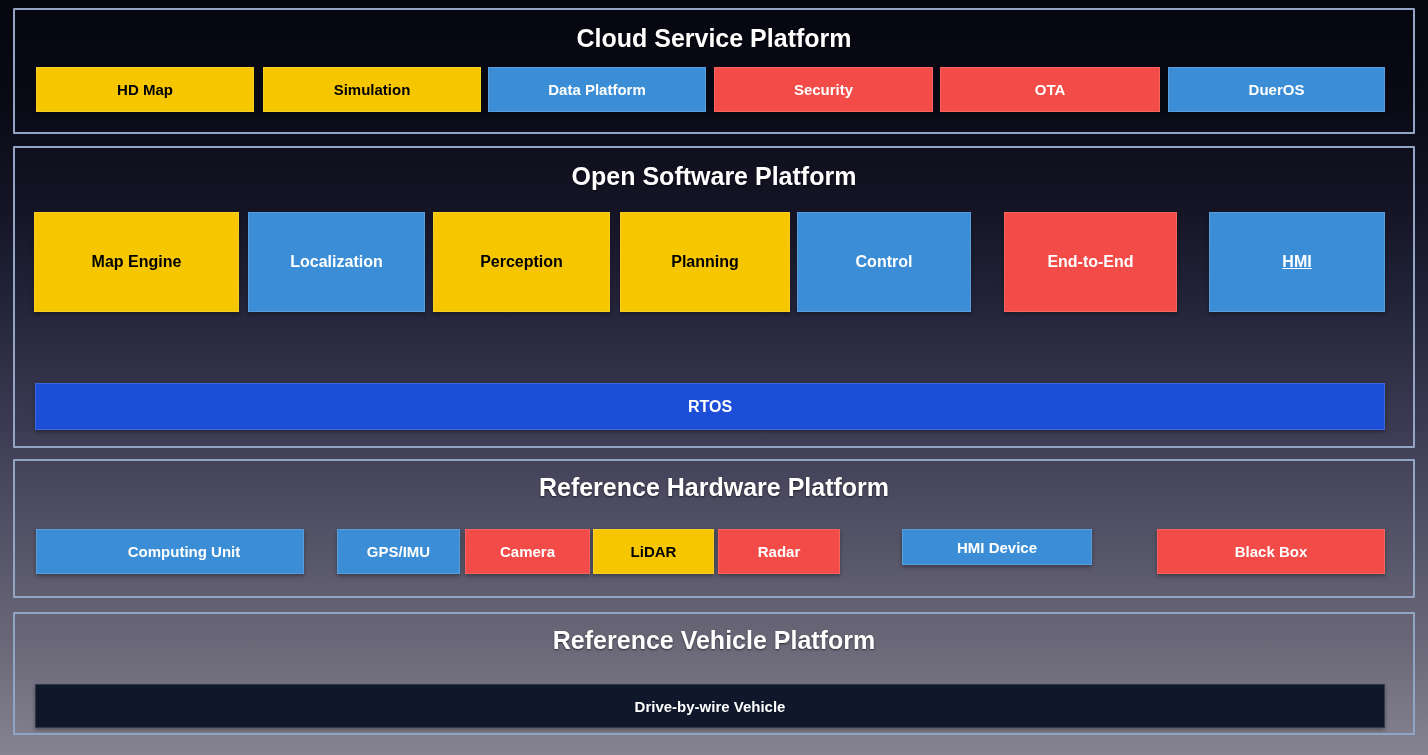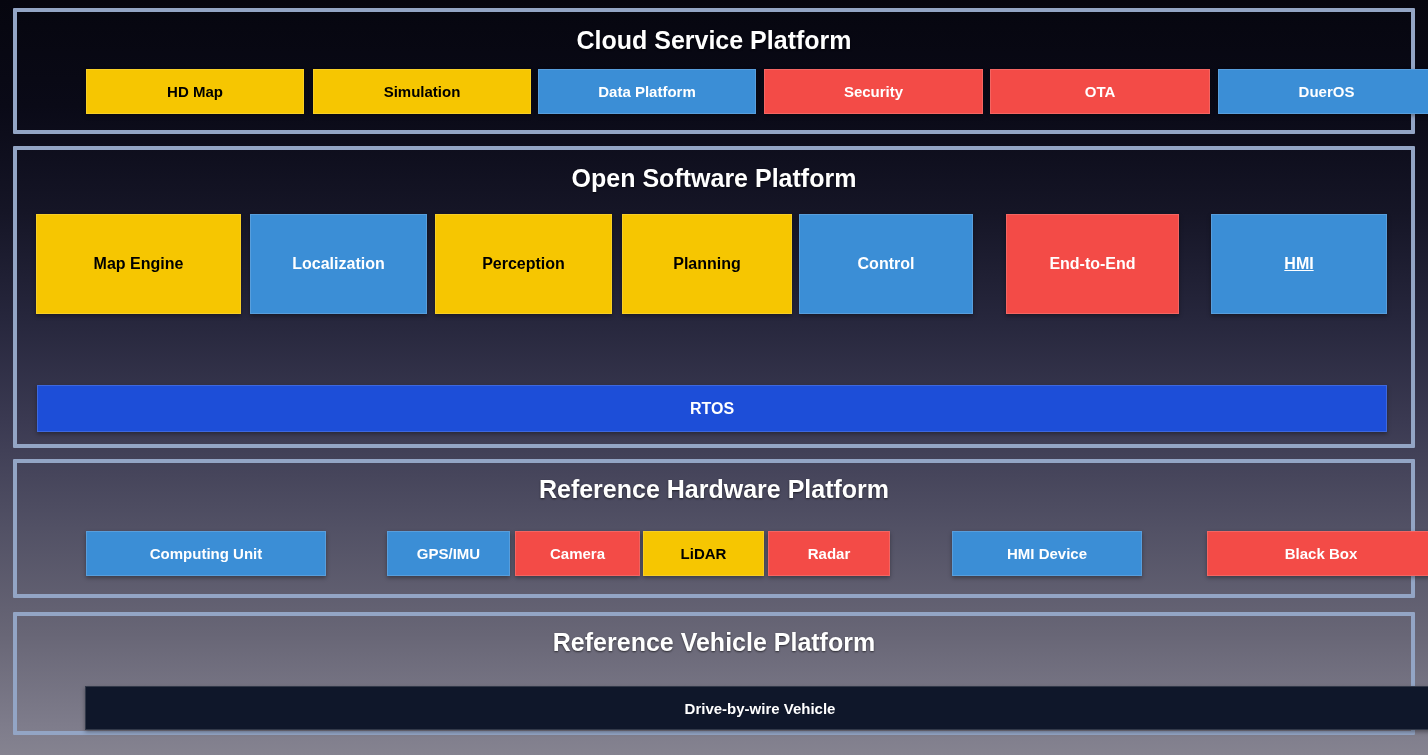--- a/index.html
+++ b/index.html
@@ -5,34 +5,34 @@
   html,body{margin:0;padding:0;}
   body{
     width:1428px;height:755px;position:relative;overflow:hidden;
     font-family:"Liberation Sans","DejaVu Sans",sans-serif;
     background:linear-gradient(180deg,
       #06060f 0%, #0a0a17 14%, #151526 28%, #26263c 42%,
       #3b3a52 56%, #525165 70%, #686676 84%, #7e7c8b 96%, #858390 100%);
   }
   .section{
     position:absolute;left:13px;width:1402px;
-    border:4px solid #15803d;box-sizing:border-box;
+    border:2px solid #15803d;box-sizing:border-box;
     border-radius:1px;
   }
   .section-title{
     position:absolute;left:0;width:100%;text-align:center;
     color:#ffffff;font-weight:bold;font-size:25px;line-height:28px;
     text-shadow:0 1px 2px rgba(0,0,0,.6);
   }
   .blk{
     position:absolute;display:flex;align-items:center;justify-content:center;
     font-weight:bold;font-size:16px;text-align:center;
     box-shadow:0 2px 4px rgba(0,0,0,.35), inset 0 0 0 1px rgba(255,255,255,.15);
   }
-  .blk.small{font-size:15px;margin-left:48px;}
+  .blk.small{font-size:15px;}
 </style>
 </head>
 <body>
 
 <div class="section" style="top: 8px; height: 126px; border-color: rgb(147, 165, 197);">
   <div class="section-title" style="top: 14px; color: rgb(255, 255, 255);">Cloud Service Platform</div>
   <div class="blk small" style="left: 21px; top: 57px; width: 218px; height: 45px; background: rgb(246, 198, 1); color: rgb(0, 0, 0);">HD Map</div>
   <div class="blk small" style="left: 248px; top: 57px; width: 218px; height: 45px; background: rgb(246, 198, 1); color: rgb(0, 0, 0);">Simulation</div>
   <div class="blk small" style="left: 473px; top: 57px; width: 218px; height: 45px; background: rgb(59, 142, 214); color: rgb(255, 255, 255);">Data Platform</div>
   <div class="blk small" style="left: 699px; top: 57px; width: 219px; height: 45px; background: rgb(243, 75, 71); color: rgb(255, 255, 255);">Security</div>
@@ -47,25 +47,25 @@
   <div class="blk" style="left: 418px; top: 64px; width: 177px; height: 100px; background: rgb(246, 198, 1); color: rgb(0, 0, 0);">Perception</div>
   <div class="blk" style="left: 605px; top: 64px; width: 170px; height: 100px; background: rgb(246, 198, 1); color: rgb(0, 0, 0);">Planning</div>
   <div class="blk" style="left: 782px; top: 64px; width: 174px; height: 100px; background: rgb(59, 142, 214); color: rgb(255, 255, 255);">Control</div>
   <div class="blk" style="left: 989px; top: 64px; width: 173px; height: 100px; background: rgb(243, 75, 71); color: rgb(255, 255, 255);">End-to-End</div>
   <div class="blk" style="left: 1194px; top: 64px; width: 176px; height: 100px; background: rgb(59, 142, 214); color: rgb(255, 255, 255); text-decoration: underline;">HMI</div>
   <div class="blk" style="left: 20px; top: 235px; width: 1350px; height: 47px; background: #1d4ed8; color: rgb(255, 255, 255);">RTOS</div>
 </div>
 
 <div class="section" style="top: 459px; height: 139px; border-color: rgb(147, 165, 197);">
   <div class="section-title" style="top: 12px; color: rgb(255, 255, 255);">Reference Hardware Platform</div>
-  <div class="blk small" style="left: 21px; top: 68px; width: 240px; height: 45px; background: rgb(59, 142, 214); color: rgb(255, 255, 255);">Computing Unit</div>
+  <div class="blk small" style="left: 21px; top: 68px; width: 240px; height: 45px; background: rgb(59, 142, 214); color: rgb(255, 255, 255); padding-left: 28px;">Computing Unit</div>
   <div class="blk small" style="left: 322px; top: 68px; width: 123px; height: 45px; background: rgb(59, 142, 214); color: rgb(255, 255, 255);">GPS/IMU</div>
   <div class="blk small" style="left: 450px; top: 68px; width: 125px; height: 45px; background: rgb(243, 75, 71); color: rgb(255, 255, 255);">Camera</div>
   <div class="blk small" style="left: 578px; top: 68px; width: 121px; height: 45px; background: rgb(246, 198, 1); color: rgb(0, 0, 0);">LiDAR</div>
   <div class="blk small" style="left: 703px; top: 68px; width: 122px; height: 45px; background: rgb(243, 75, 71); color: rgb(255, 255, 255);">Radar</div>
-  <div class="blk small" style="left: 887px; top: 68px; width: 190px; height: 45px; background: rgb(59, 142, 214); color: rgb(255, 255, 255);">HMI Device</div>
+  <div class="blk small" style="left: 887px; top: 68px; width: 190px; height: 36px; background: rgb(59, 142, 214); color: rgb(255, 255, 255);">HMI Device</div>
   <div class="blk small" style="left: 1142px; top: 68px; width: 228px; height: 45px; background: rgb(243, 75, 71); color: rgb(255, 255, 255);">Black Box</div>
 </div>
 
 <div class="section" style="top: 612px; height: 123px; border-color: rgb(147, 165, 197); padding-left: 12px;">
   <div class="section-title" style="top: 12px; color: rgb(255, 255, 255);">Reference Vehicle Platform</div>
   <div class="blk small" style="left: 20px; top: 70px; width: 1350px; height: 44px; background: #0f172a; color: rgb(255, 255, 255);">Drive-by-wire Vehicle</div>
 </div>
 
 </body></html>

